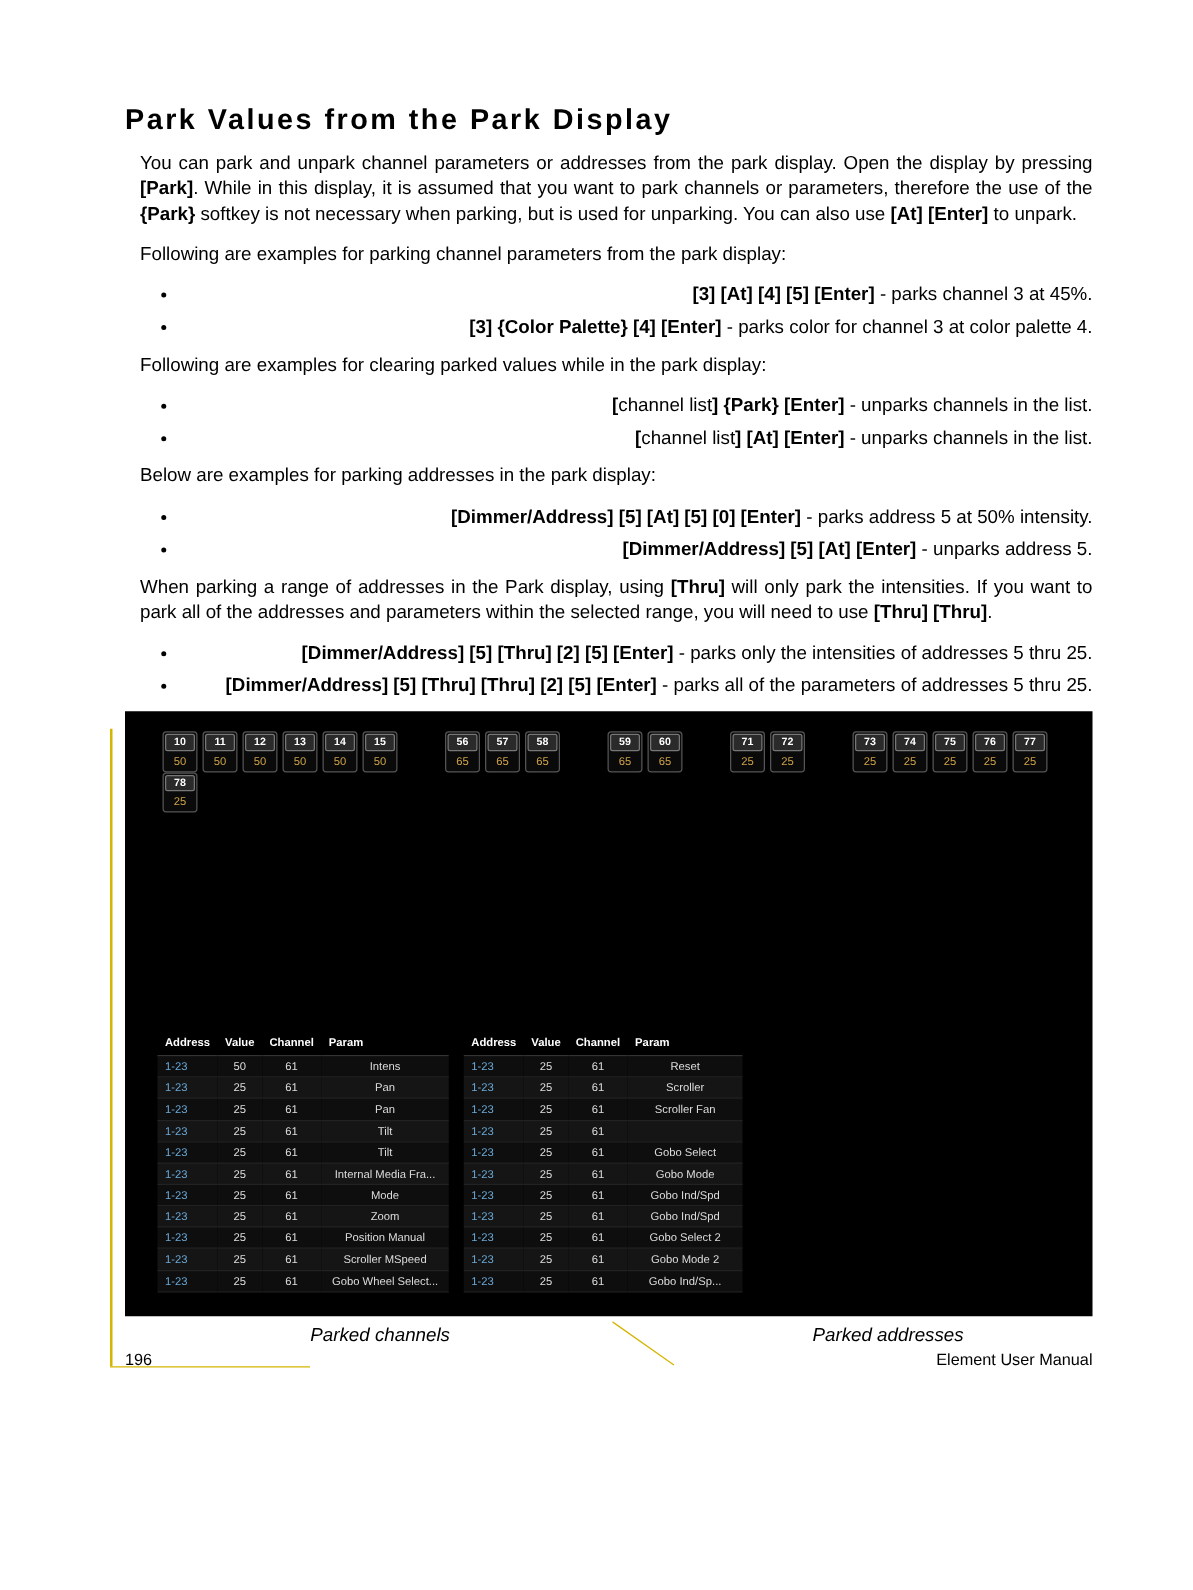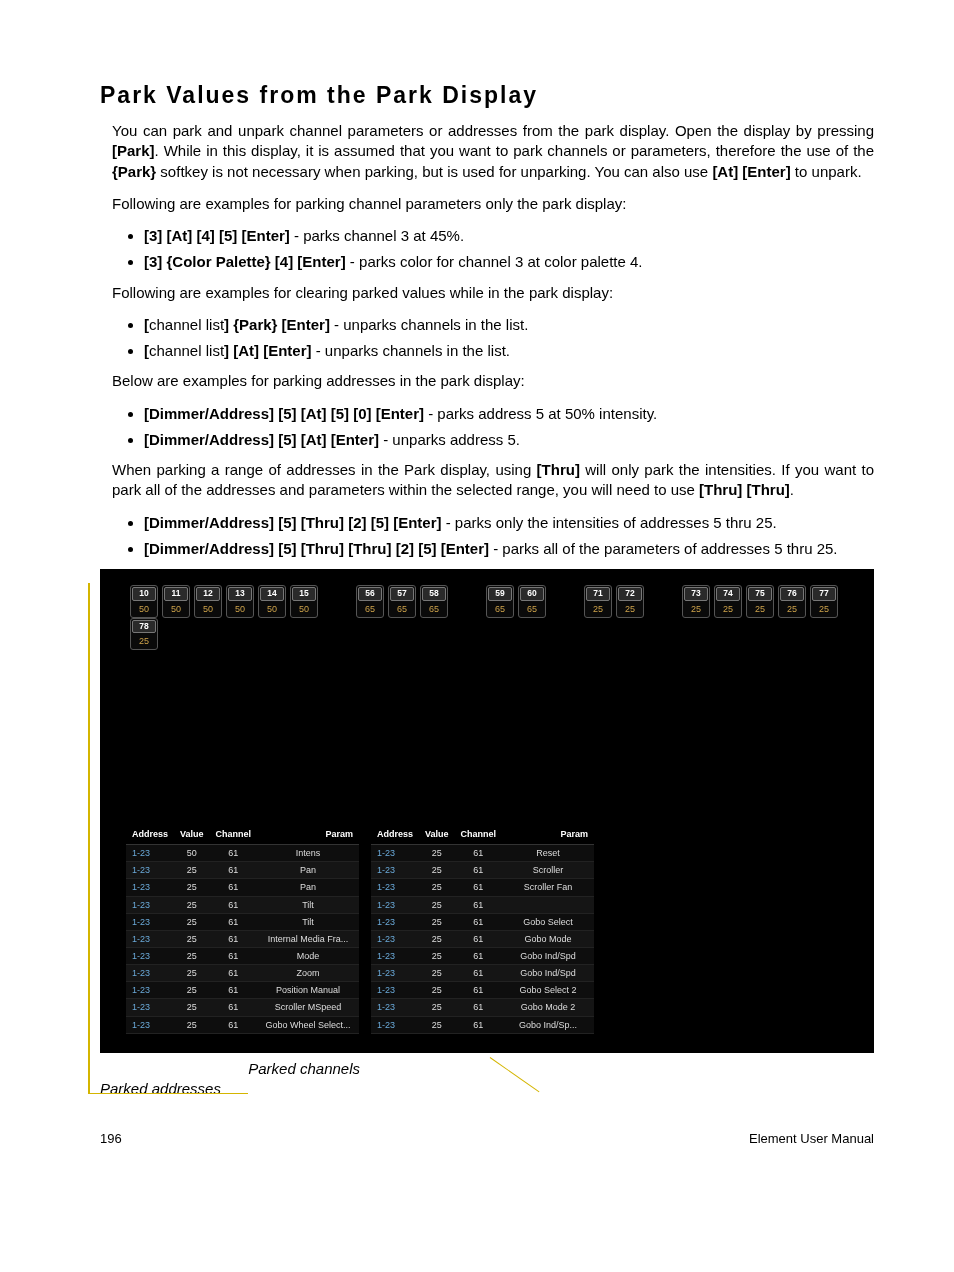--- a/index.html
+++ b/index.html
@@ -14,27 +14,26 @@
   }
   h2 {
     font-family: Arial, Helvetica, sans-serif;
     font-size: 23px;
     font-weight: bold;
     letter-spacing: 2px;
     margin: 20px 0 10px 0;
   }
   p { margin: 8px 0 12px 12px; text-align: justify; }
   ul { margin: 4px 0 10px 0; padding-left: 44px; }
-  li { margin: 6px 0; }
+  li { margin: 6px 0; text-align: right; }
   b { font-weight: bold; }
   .footer {
     display: flex;
     justify-content: space-between;
     font-size: 13px;
-    margin-top: 30px;
     align-items: flex-end;
   }
   .screenshot {
     background: #000;
     margin: 10px 0 6px 0;
     position: relative;
     font-family: Arial, sans-serif;
     color: #fff;
     padding: 14px 10px 10px 18px;
     height: 460px;
@@ -62,51 +61,50 @@
     gap:12px;
   }
   .addr-table {
     border-collapse: collapse;
     font-size: 9px;
   }
   .addr-table th {
     color:#fff; font-weight:bold;
     padding:4px 6px;
     border-bottom:1px solid #333;
-    text-align:right;
+    text-align:left;
   }
   .addr-table td {
     text-align:center;
     padding:2px 6px;
     border-bottom:1px solid #222;
     color:#ddd;
   }
   .addr-table td:first-child { color:#6aa9d8; text-align:left; }
   .addr-table tbody tr:nth-child(odd){ background:#0e0e0e; }
   .addr-table tbody tr:nth-child(even){ background:#151515; }
   .yellow-line-v { position:absolute; background:#d4b500; width:2px; }
   .yellow-line-h { position:absolute; background:#d4b500; height:1px; }
   .caption-row {
     display:flex;
     font-style: italic;
     font-size:15px;
     margin-top:6px;
-    flex-direction:column;
   }
 </style>
 </head>
 <body>
 
 <h2>Park Values from the Park Display</h2>
 
 <p>
   <span>You can park and unpark channel parameters or addresses from the park display. Open the display by pressing </span><b>[Park]</b><span>. While in this display, it is assumed that you want to park channels or parameters, therefore the use of the </span><b>{Park}</b><span> softkey is not necessary when parking, but is used for unparking. You can also use </span><b>[At] [Enter]</b><span> to unpark.</span>
 </p>
 
-<p>Following are examples for parking channel parameters only the park display:</p>
+<p>Following are examples for parking channel parameters from the park display:</p>
 <ul>
   <li><b>[3] [At] [4] [5] [Enter]</b><span> - parks channel 3 at 45%.</span></li>
   <li><b>[3] {Color Palette} [4] [Enter]</b><span> - parks color for channel 3 at color palette 4.</span></li>
 </ul>
 
 <p>Following are examples for clearing parked values while in the park display:</p>
 <ul>
   <li><b>[</b><span>channel list</span><b>] {Park} [Enter]</b><span> - unparks channels in the list.</span></li>
   <li><b>[</b><span>channel list</span><b>] [At] [Enter]</b><span> - unparks channels in the list.</span></li>
 </ul>

